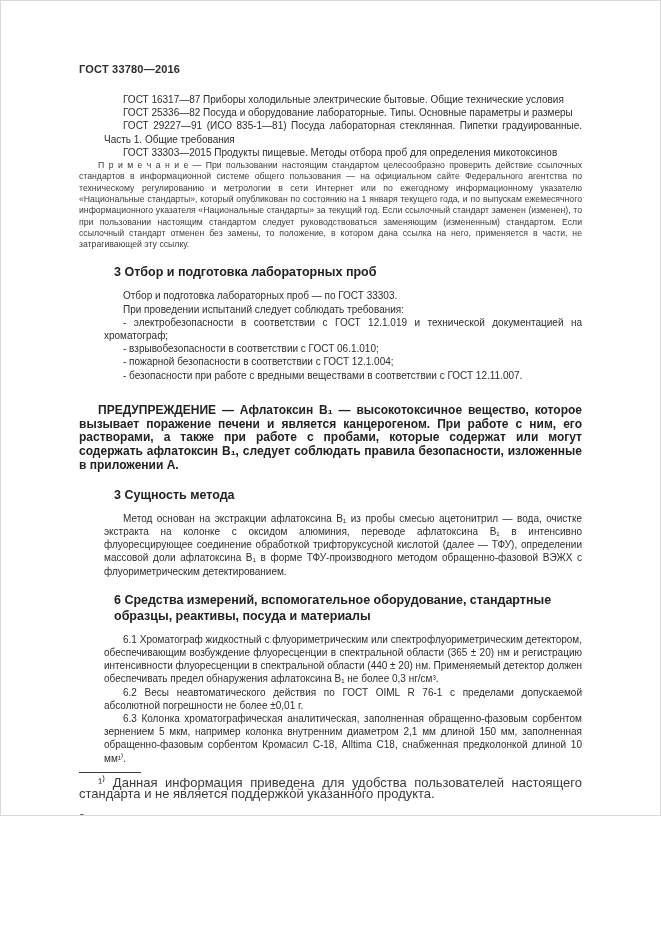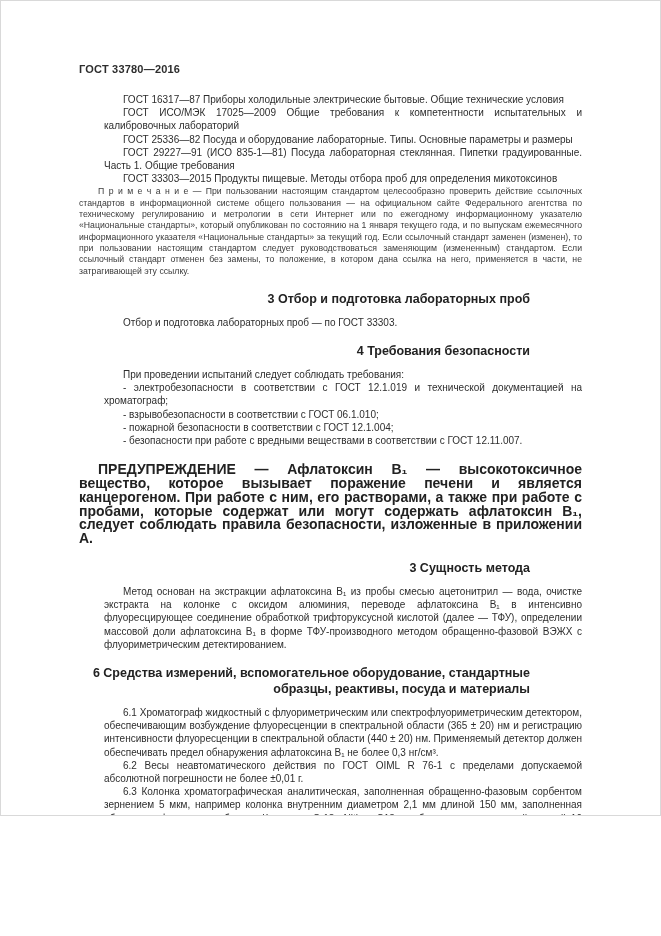--- a/index.html
+++ b/index.html
@@ -33,31 +33,30 @@
     text-align:justify;
     text-indent:19px;
     margin-top:1px;
     color:#3a3a3a;
   }
   h2.sec {
     font-size:12.5px;
     line-height:16px;
     font-weight:bold;
     color:#222222;
-    margin:14px 0 9px 1px;
+    margin:14px 0 9px 35px;
     max-width:450px;
-    text-align:right;
   }
   p.warning {
     font-weight:bold;
-    font-size:14px;
+    font-size:12px;
     line-height:13.8px;
     text-align:justify;
     text-indent:19px;
-    margin-top:16px;
+    margin-top:22px;
     color:#222222;
   }
   .footnote-rule {
     width:62px;
     border-top:1px solid #3a3a3a;
     margin:7px 0 4px 0;
   }
   p.footnote {
     font-size:13px;
     line-height:11.3px;
@@ -72,32 +71,30 @@
 </style>
 </head>
 <body>
 
 <div class="page">
 
   <div class="running-header">ГОСТ 33780—2016</div>
 
   <div>
     <p class="body">ГОСТ 16317—87 Приборы холодильные электрические бытовые. Общие технические условия</p>
-    <p class="body">ГОСТ ИСО/МЭК 17025—2009 Общие требования к компетентности испытательных и калибровочных лабораторий</p>
     <p class="body">ГОСТ 25336—82 Посуда и оборудование лабораторные. Типы. Основные параметры и размеры</p>
     <p class="body">ГОСТ 29227—91 (ИСО 835-1—81) Посуда лабораторная стеклянная. Пипетки градуированные. Часть 1. Общие требования</p>
     <p class="body">ГОСТ 33303—2015 Продукты пищевые. Методы отбора проб для определения микотоксинов</p>
   </div>
 
   <p class="note">П р и м е ч а н и е — При пользовании настоящим стандартом целесообразно проверить действие ссылочных стандартов в информационной системе общего пользования — на официальном сайте Федерального агентства по техническому регулированию и метрологии в сети Интернет или по ежегодному информационному указателю «Национальные стандарты», который опубликован по состоянию на 1 января текущего года, и по выпускам ежемесячного информационного указателя «Национальные стандарты» за текущий год. Если ссылочный стандарт заменен (изменен), то при пользовании настоящим стандартом следует руководствоваться заменяющим (измененным) стандартом. Если ссылочный стандарт отменен без замены, то положение, в котором дана ссылка на него, применяется в части, не затрагивающей эту ссылку.</p>
 
   <h2 class="sec">3 Отбор и подготовка лабораторных проб</h2>
   <p class="body">Отбор и подготовка лабораторных проб — по ГОСТ 33303.</p>
 
-  <h2 class="sec">4 Требования безопасности</h2>
   <p class="body">При проведении испытаний следует соблюдать требования:</p>
   <p class="body">- электробезопасности в соответствии с ГОСТ 12.1.019 и технической документацией на хроматограф;</p>
   <p class="body">- взрывобезопасности в соответствии с ГОСТ 06.1.010;</p>
   <p class="body">- пожарной безопасности в соответствии с ГОСТ 12.1.004;</p>
   <p class="body">- безопасности при работе с вредными веществами в соответствии с ГОСТ 12.11.007.</p>
   <p class="warning">ПРЕДУПРЕЖДЕНИЕ — Афлатоксин В₁ — высокотоксичное вещество, которое вызывает поражение печени и является канцерогеном. При работе с ним, его растворами, а также при работе с пробами, которые содержат или могут содержать афлатоксин В₁, следует соблюдать правила безопасности, изложенные в приложении А.</p>
 
   <h2 class="sec">3 Сущность метода</h2>
   <p class="body">Метод основан на экстракции афлатоксина В₁ из пробы смесью ацетонитрил — вода, очистке экстракта на колонке с оксидом алюминия, переводе афлатоксина В₁ в интенсивно флуоресцирующее соединение обработкой трифторуксусной кислотой (далее — ТФУ), определении массовой доли афлатоксина В₁ в форме ТФУ-производного методом обращенно-фазовой ВЭЖХ с флуориметрическим детектированием.</p>
 

